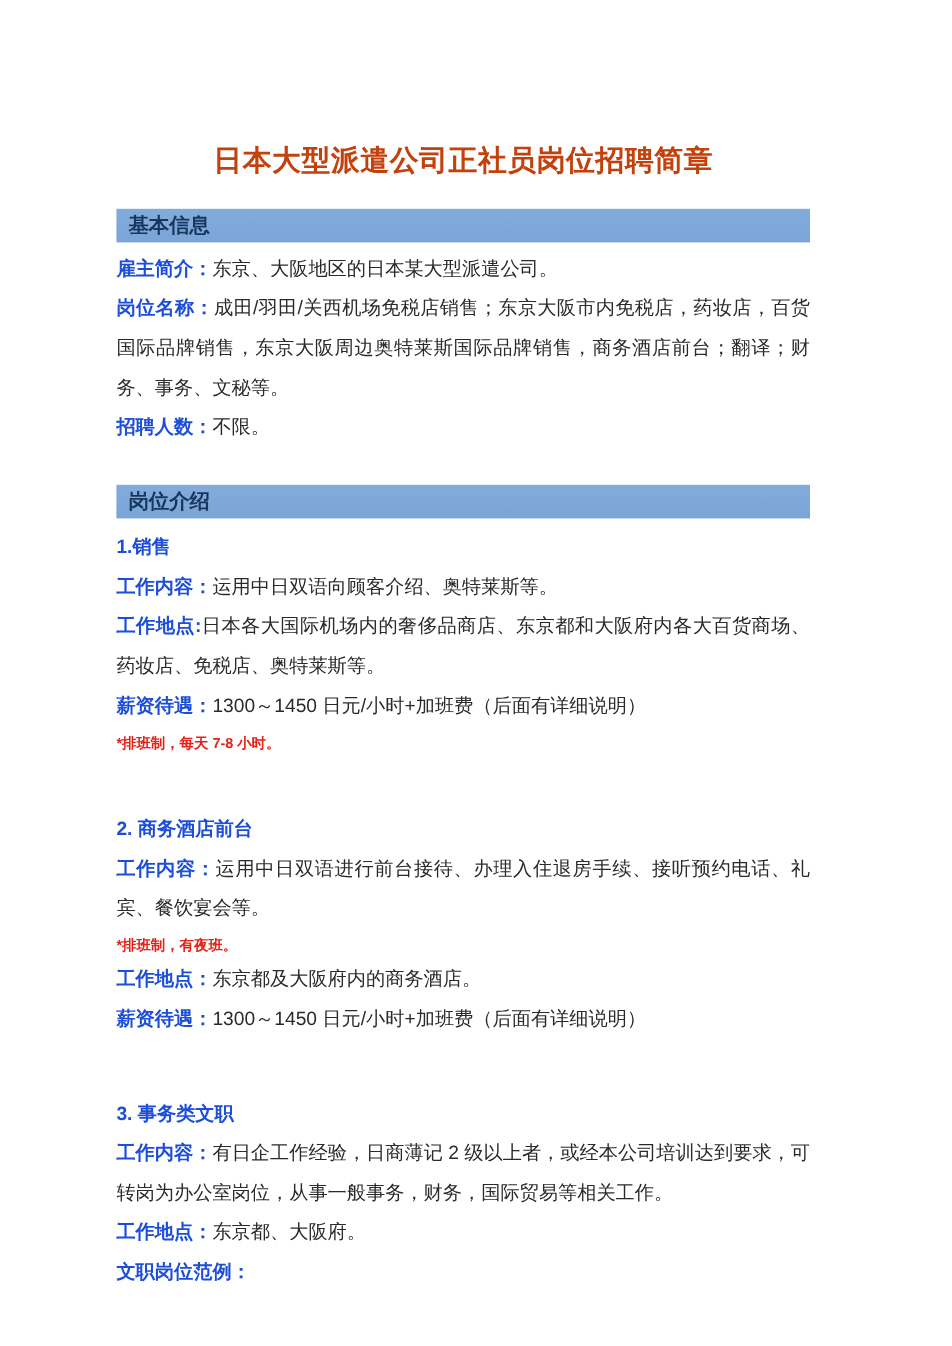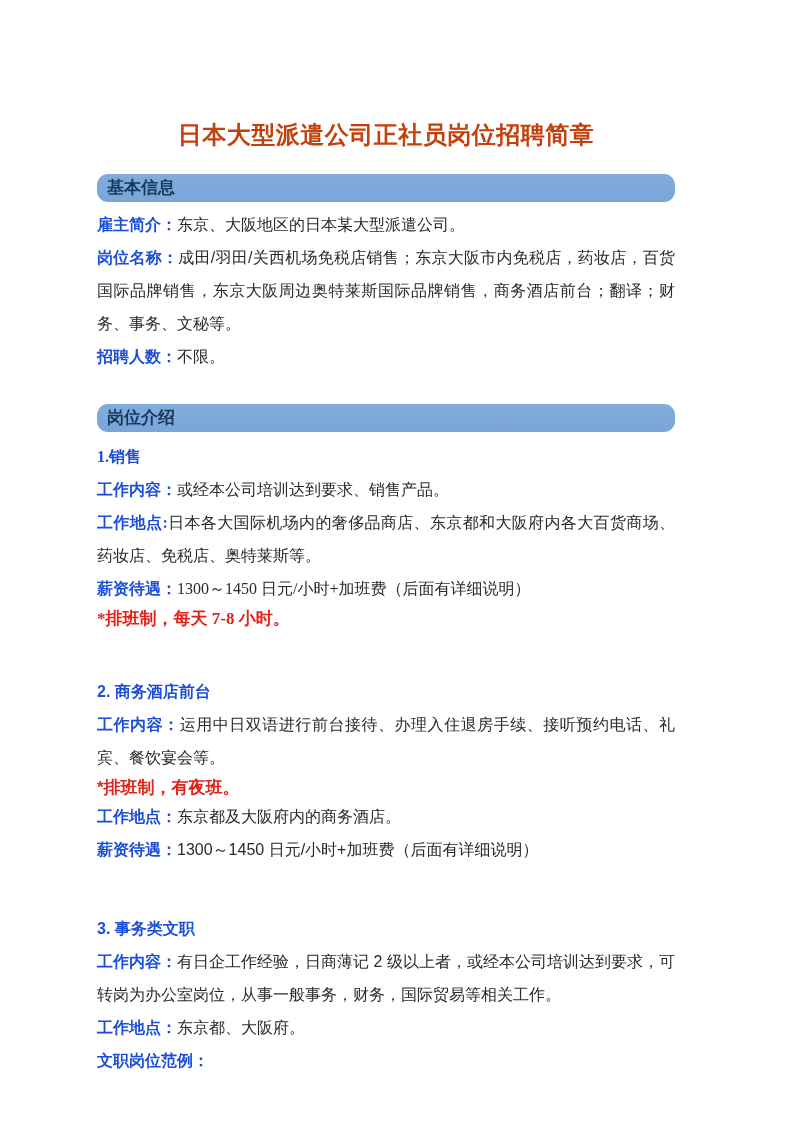--- a/index.html
+++ b/index.html
@@ -29,44 +29,43 @@
   }
   .bar {
     height: 28px;
     line-height: 28px;
     background: linear-gradient(180deg, #83acdc 0%, #7aa5d6 100%);
     color: #17375e;
     font-size: 17px;
     font-weight: bold;
     padding-left: 10px;
     box-sizing: border-box;
-    border-radius: 11px;
   }
   .bar-basic { margin-top: 22px; }
   .bar-jobs  { margin-top: 31px; }
   .section-body { padding: 6px 0 0 0; }
   .para {
     margin: 0;
     font-size: 16px;
     line-height: 33px;
     text-align: justify;
     color: #2a2a2a;
   }
   .para b, .heading { color: #1d4ed8; }
   .heading {
     margin: 0;
     font-size: 16px;
     line-height: 33px;
     font-weight: bold;
   }
   .job { margin-top: 46px; }
-  .job-first { margin-top: 2px; font-family: Liberation Serif, serif; }
+  .job-first { margin-top: 2px; }
   .note {
     margin: 4px 0 2px 0;
-    font-size: 17px;
+    font-size: 12px;
     line-height: 20px;
     font-weight: bold;
     color: #e2231a;
   }
 </style>
 </head>
 <body>
 
 <div class="doc">
 
@@ -79,21 +78,21 @@
     <p class="para"><b>岗位名称：</b><span>成田/羽田/关西机场免税店销售；东京大阪市内免税店，药妆店，百货国际品牌销售，东京大阪周边奥特莱斯国际品牌销售，商务酒店前台；翻译；财务、事务、文秘等。</span></p>
     <p class="para"><b>招聘人数：</b><span>不限。</span></p>
   </div>
 
   <div class="bar bar-jobs">岗位介绍</div>
 
   <div class="section-body">
 
     <div class="job job-first">
       <p class="heading">1.销售</p>
-      <p class="para"><b>工作内容：</b><span>或经本公司培训达到要求、销售产品。</span></p>
+      <p class="para"><b>工作内容：</b><span>运用中日双语向顾客介绍、奥特莱斯等。</span></p>
       <p class="para"><b>工作地点:</b><span>日本各大国际机场内的奢侈品商店、东京都和大阪府内各大百货商场、药妆店、免税店、奥特莱斯等。</span></p>
       <p class="para"><b>薪资待遇：</b><span>1300～1450 日元/小时+加班费（后面有详细说明）</span></p>
       <p class="note">*排班制，每天 7-8 小时。</p>
     </div>
 
     <div class="job">
       <p class="heading">2. 商务酒店前台</p>
       <p class="para"><b>工作内容：</b><span>运用中日双语进行前台接待、办理入住退房手续、接听预约电话、礼宾、餐饮宴会等。</span></p>
       <p class="note">*排班制，有夜班。</p>
       <p class="para"><b>工作地点：</b><span>东京都及大阪府内的商务酒店。</span></p>

